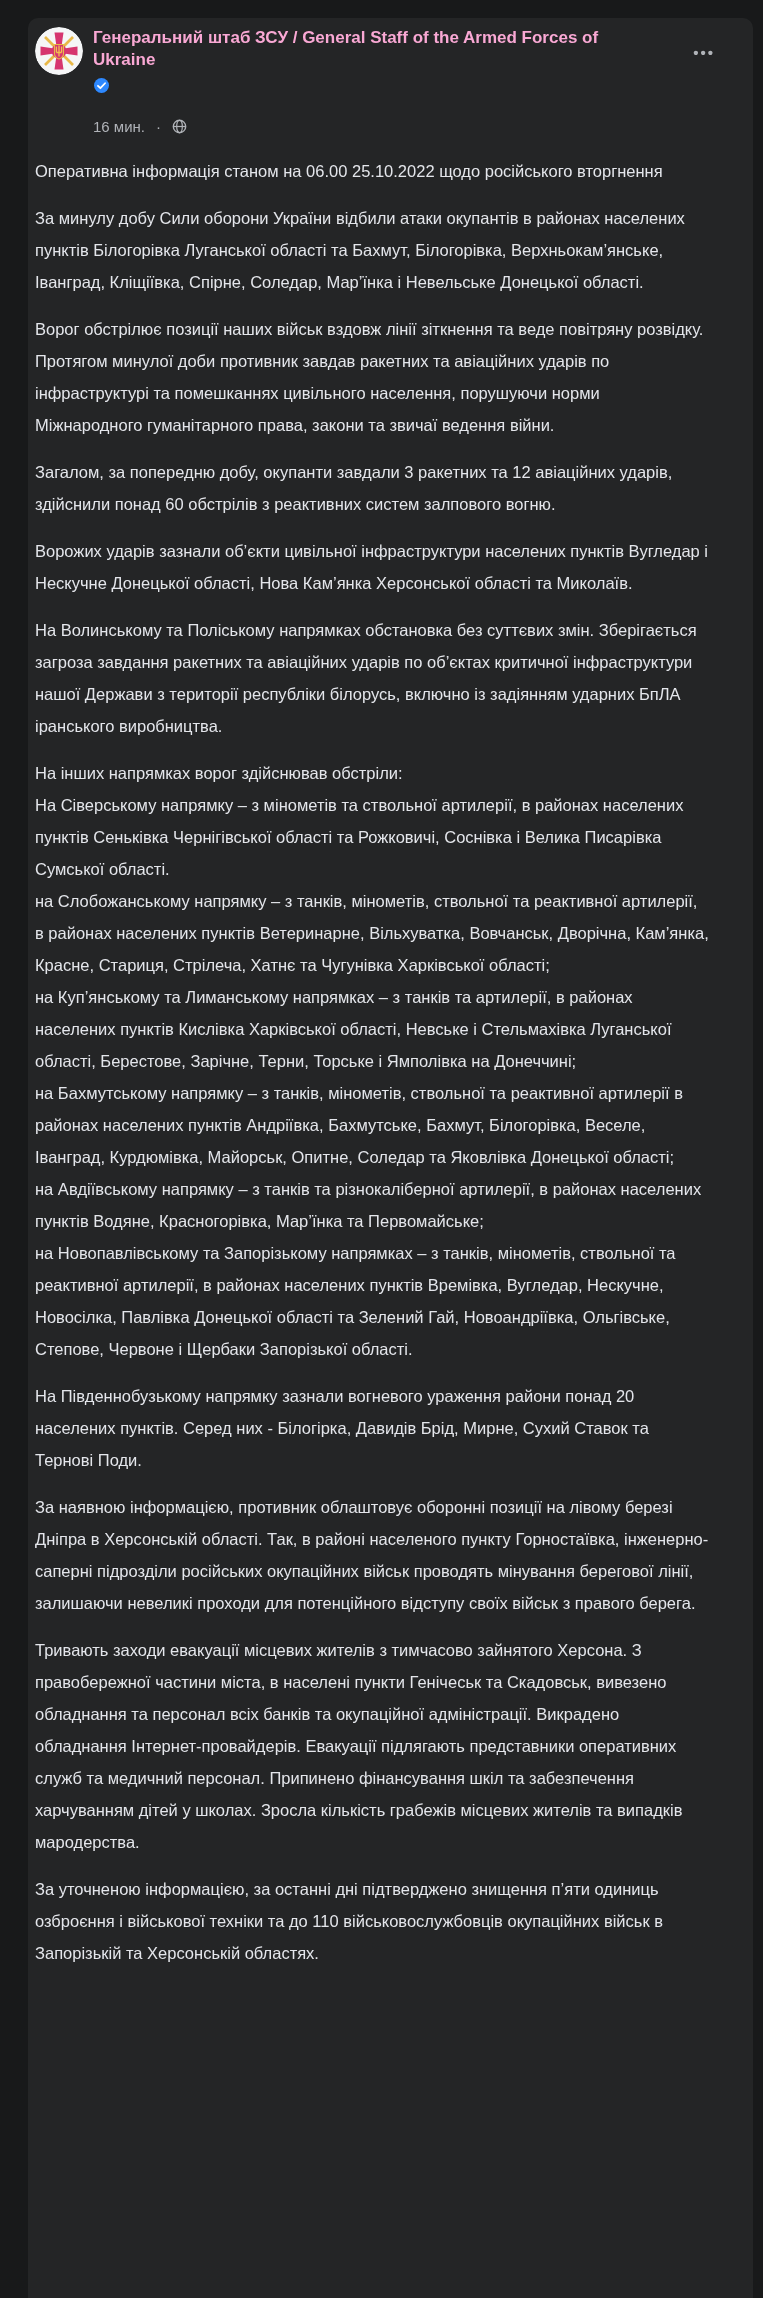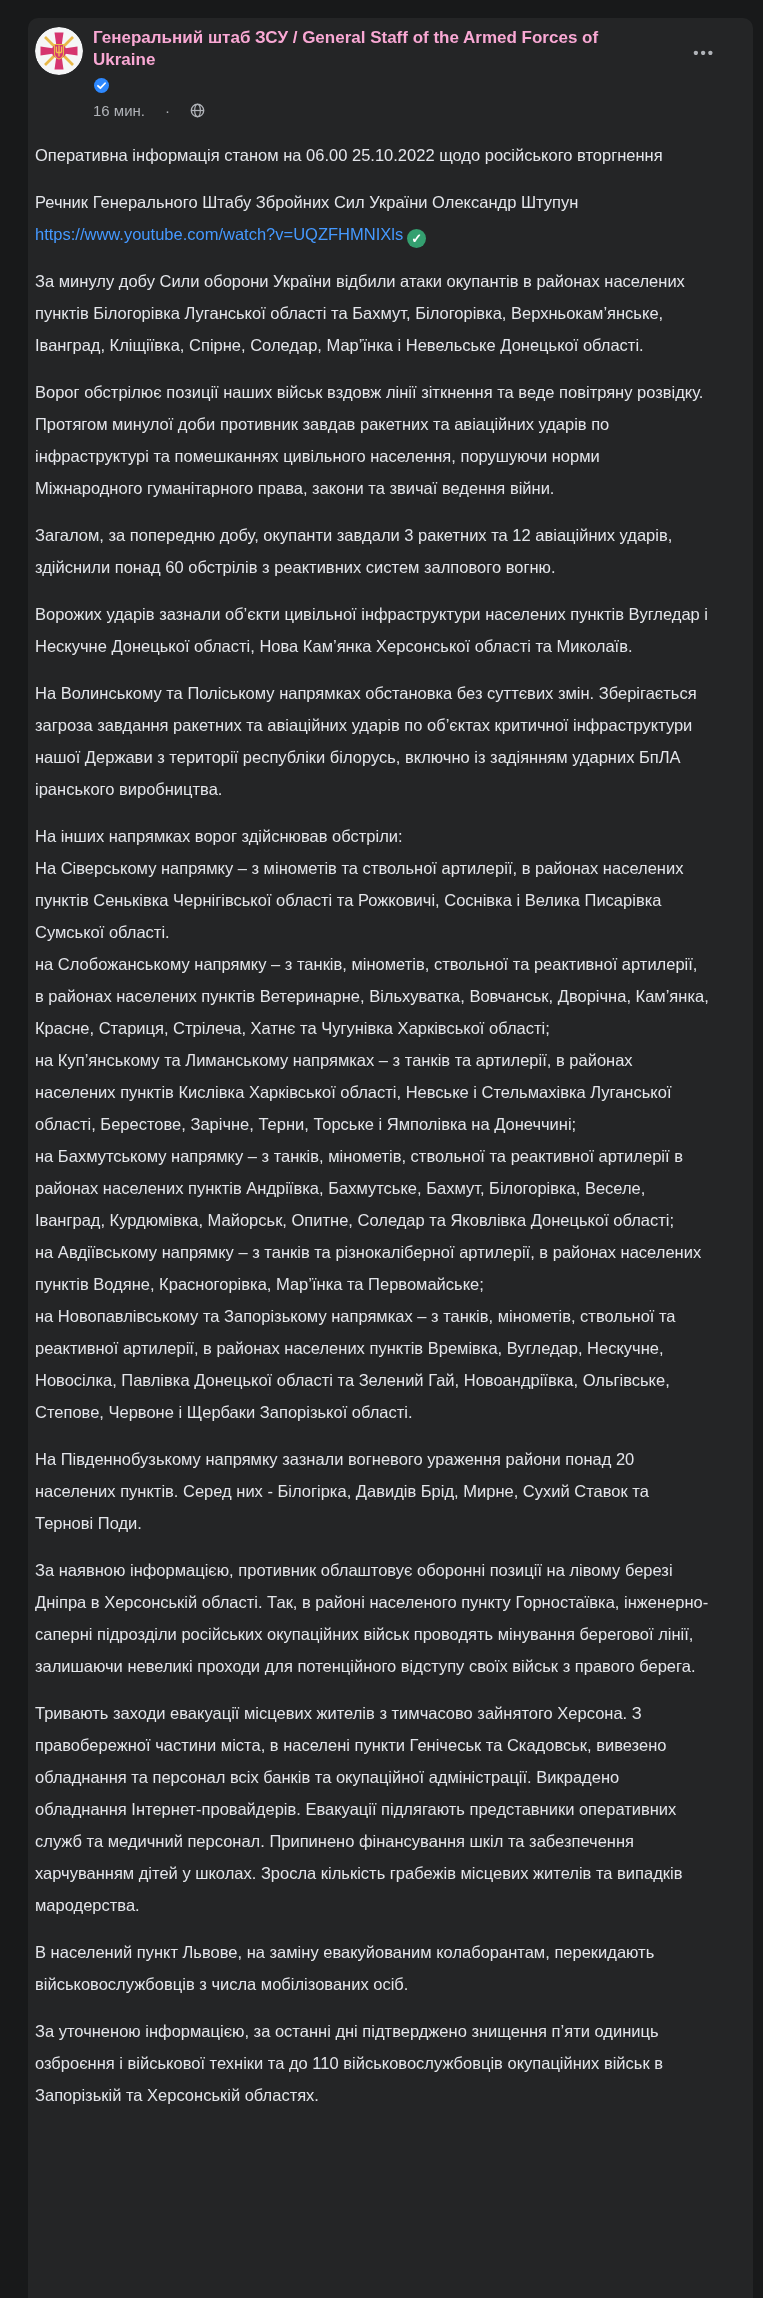--- a/index.html
+++ b/index.html
@@ -39,24 +39,24 @@
   .page-name {
     color: #f9a8d4;
     font-size: 17px;
     font-weight: 700;
     line-height: 22px;
     max-width: 560px;
     cursor: pointer;
   }
   .badge-row { margin-top: 7px; margin-left: 1px; height: 15px; }
   .meta-row {
-    margin-top: 10px;
+    margin-top: 26px;
     display: flex;
     align-items: center;
-    gap: 20px;
+    gap: 11px;
     color: #b0b3b8;
     font-size: 15px;
     line-height: 15px;
   }
   .meta-row .sep { color: #b0b3b8; }
   .menu-button {
     position: absolute;
     top: 20px;
     right: 32px;
     color: #b0b3b8;
@@ -147,27 +147,25 @@
       </div>
     </div>
 
     <div class="menu-button">
       <span>•••</span>
     </div>
   </div>
 
   <div class="post-body">
       <p class="post-paragraph">Оперативна інформація станом на 06.00 25.10.2022 щодо російського вторгнення</p>
-      <p class="post-paragraph">Речник Генерального Штабу Збройних Сил України Олександр Штупун<br><a class="post-link" href="#">https://www.youtube.com/watch?v=UQZFHMNIXls</a><span class="emoji-check">✓</span></p>
       <p class="post-paragraph">За минулу добу Сили оборони України відбили атаки окупантів в районах населених пунктів Білогорівка Луганської області та Бахмут, Білогорівка, Верхньокам’янське, Іванград, Кліщіївка, Спірне, Соледар, Мар’їнка і Невельське Донецької області.</p>
       <p class="post-paragraph">Ворог обстрілює позиції наших військ вздовж лінії зіткнення та веде повітряну розвідку. Протягом минулої доби противник завдав ракетних та авіаційних ударів по інфраструктурі та помешканнях цивільного населення, порушуючи норми Міжнародного гуманітарного права, закони та звичаї ведення війни.</p>
       <p class="post-paragraph">Загалом, за попередню добу, окупанти завдали 3 ракетних та 12 авіаційних ударів, здійснили понад 60 обстрілів з реактивних систем залпового вогню.</p>
       <p class="post-paragraph">Ворожих ударів зазнали об’єкти цивільної інфраструктури населених пунктів Вугледар і Нескучне Донецької області, Нова Кам’янка Херсонської області та Миколаїв.</p>
       <p class="post-paragraph">На Волинському та Поліському напрямках обстановка без суттєвих змін. Зберігається загроза завдання ракетних та авіаційних ударів по об’єктах критичної інфраструктури нашої Держави з території республіки білорусь, включно із задіянням ударних БпЛА іранського виробництва.</p>
       <p class="post-paragraph">На інших напрямках ворог здійснював обстріли:<br>На Сіверському напрямку – з мінометів та ствольної артилерії, в районах населених пунктів Сеньківка Чернігівської області та Рожковичі, Соснівка і Велика Писарівка Сумської області.<br>на Слобожанському напрямку – з танків, мінометів, ствольної та реактивної артилерії, в районах населених пунктів Ветеринарне, Вільхуватка, Вовчанськ, Дворічна, Кам’янка, Красне, Стариця, Стрілеча, Хатнє та Чугунівка Харківської області;<br>на Куп’янському та Лиманському напрямках – з танків та артилерії, в районах населених пунктів Кислівка Харківської області, Невське і Стельмахівка Луганської області, Берестове, Зарічне, Терни, Торське і Ямполівка на Донеччині;<br>на Бахмутському напрямку – з танків, мінометів, ствольної та реактивної артилерії в районах населених пунктів Андріївка, Бахмутське, Бахмут, Білогорівка, Веселе, Іванград, Курдюмівка, Майорськ, Опитне, Соледар та Яковлівка Донецької області;<br>на Авдіївському напрямку – з танків та різнокаліберної артилерії, в районах населених пунктів Водяне, Красногорівка, Мар’їнка та Первомайське;<br>на Новопавлівському та Запорізькому напрямках – з танків, мінометів, ствольної та реактивної артилерії, в районах населених пунктів Времівка, Вугледар, Нескучне, Новосілка, Павлівка Донецької області та Зелений Гай, Новоандріївка, Ольгівське, Степове, Червоне і Щербаки Запорізької області.</p>
       <p class="post-paragraph">На Південнобузькому напрямку зазнали вогневого ураження райони понад 20 населених пунктів. Серед них - Білогірка, Давидів Брід, Мирне, Сухий Ставок та Тернові Поди.</p>
       <p class="post-paragraph">За наявною інформацією, противник облаштовує оборонні позиції на лівому березі Дніпра в Херсонській області. Так, в районі населеного пункту Горностаївка, інженерно-саперні підрозділи російських окупаційних військ проводять мінування берегової лінії, залишаючи невеликі проходи для потенційного відступу своїх військ з правого берега.</p>
       <p class="post-paragraph">Тривають заходи евакуації місцевих жителів з тимчасово зайнятого Херсона. З правобережної частини міста, в населені пункти Генічеськ та Скадовськ, вивезено обладнання та персонал всіх банків та окупаційної адміністрації. Викрадено обладнання Інтернет-провайдерів. Евакуації підлягають представники оперативних служб та медичний персонал. Припинено фінансування шкіл та забезпечення харчуванням дітей у школах. Зросла кількість грабежів місцевих жителів та випадків мародерства.</p>
-      <p class="post-paragraph">В населений пункт Львове, на заміну евакуйованим колаборантам, перекидають військовослужбовців з числа мобілізованих осіб.</p>
       <p class="post-paragraph">За уточненою інформацією, за останні дні підтверджено знищення п’яти одиниць озброєння і військової техніки та до 110 військовослужбовців окупаційних військ в Запорізькій та Херсонській областях.</p>
     </div>
 
 </div>
 
 </body></html>

